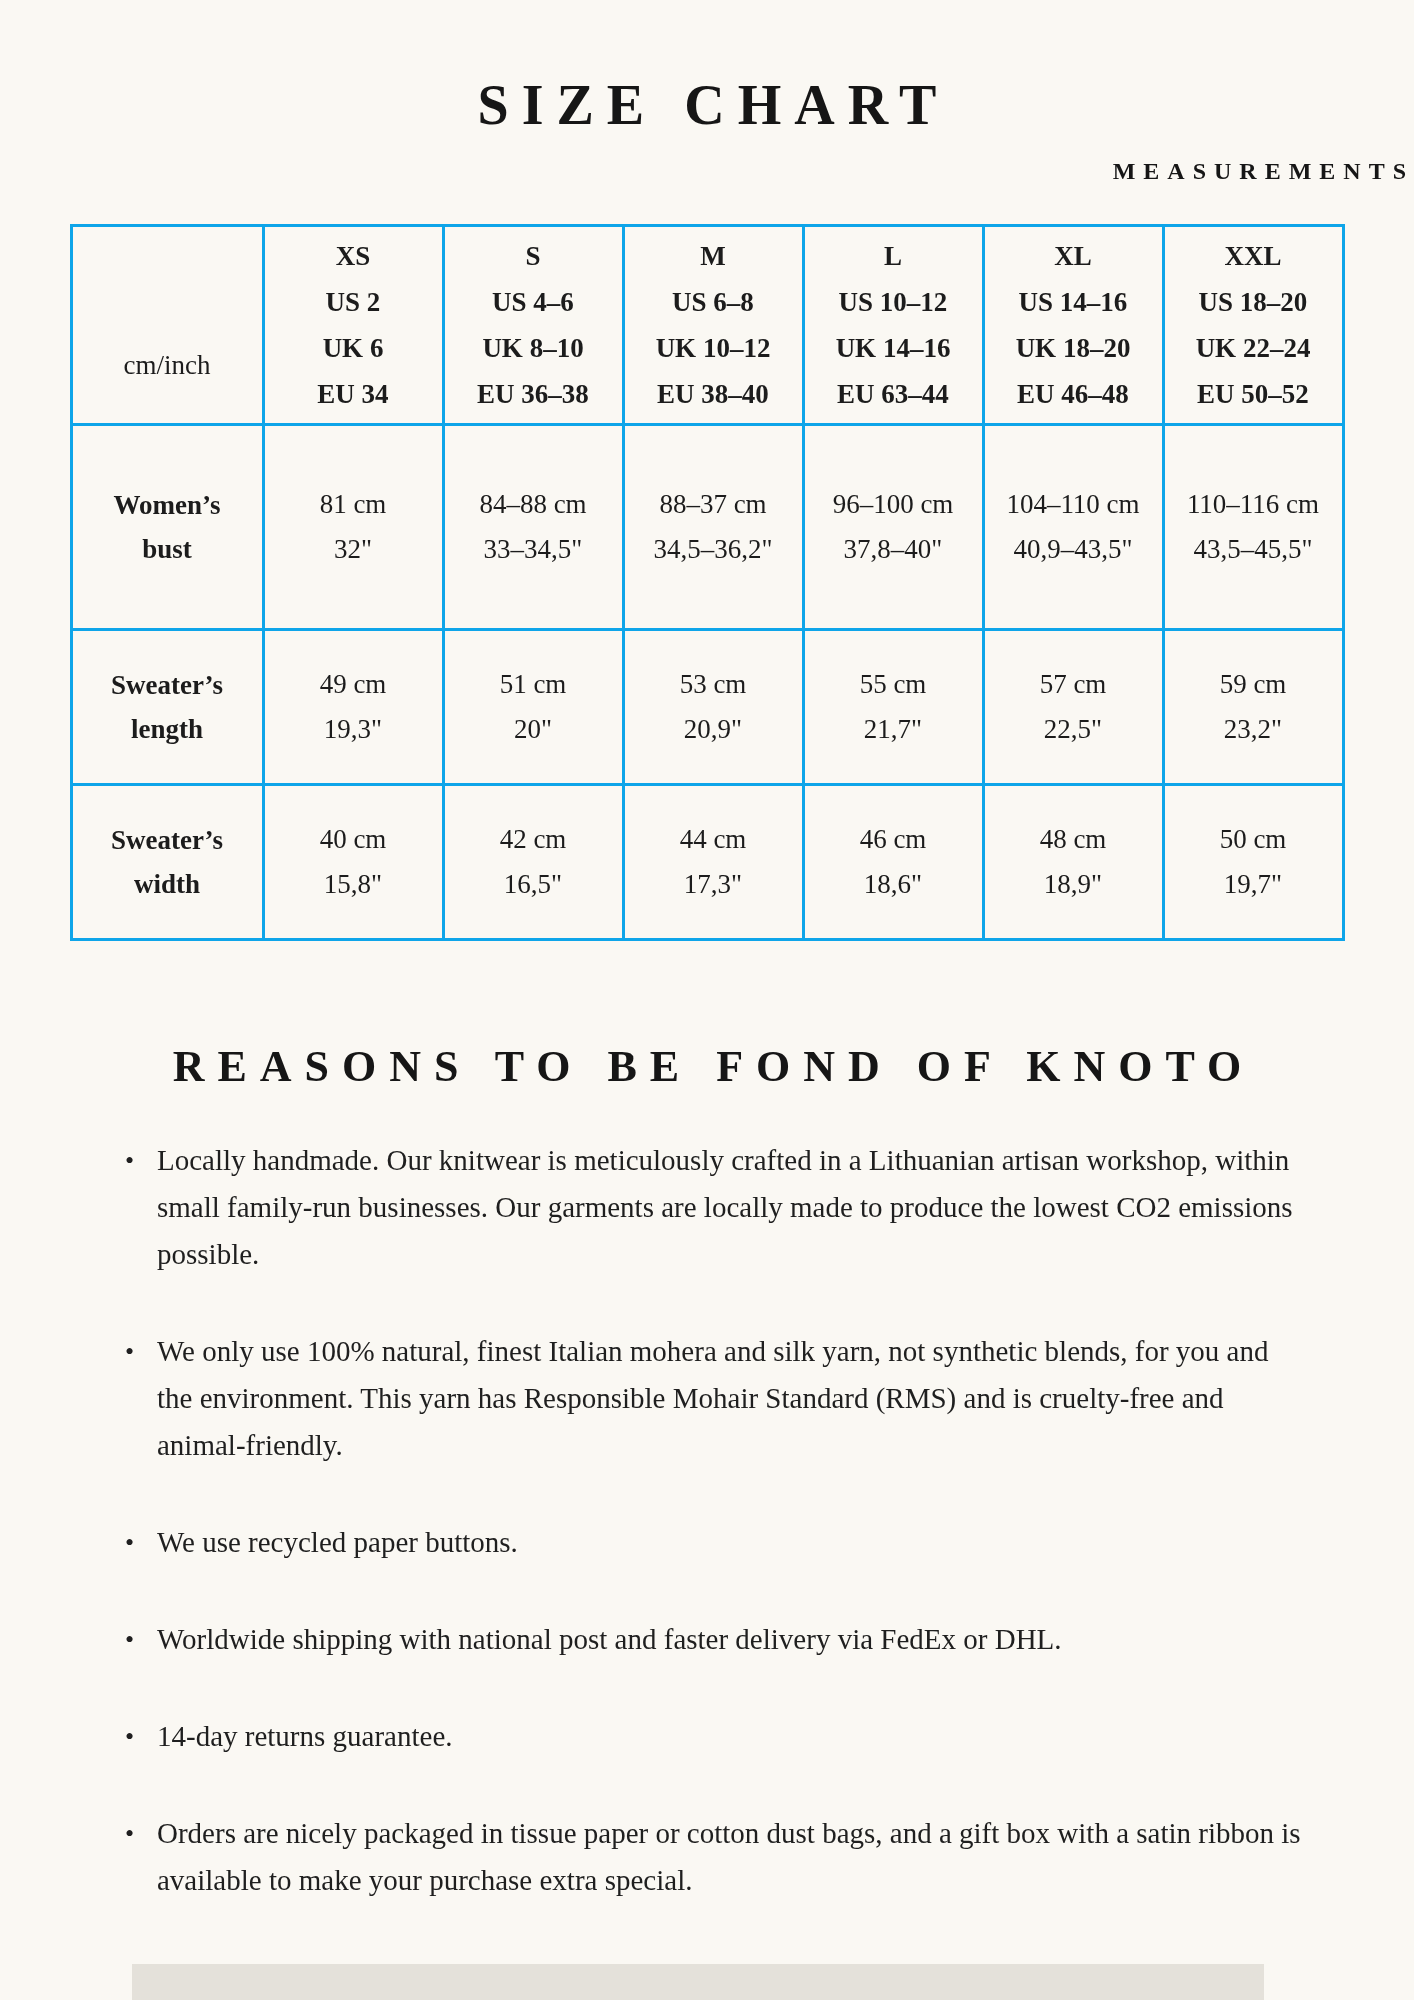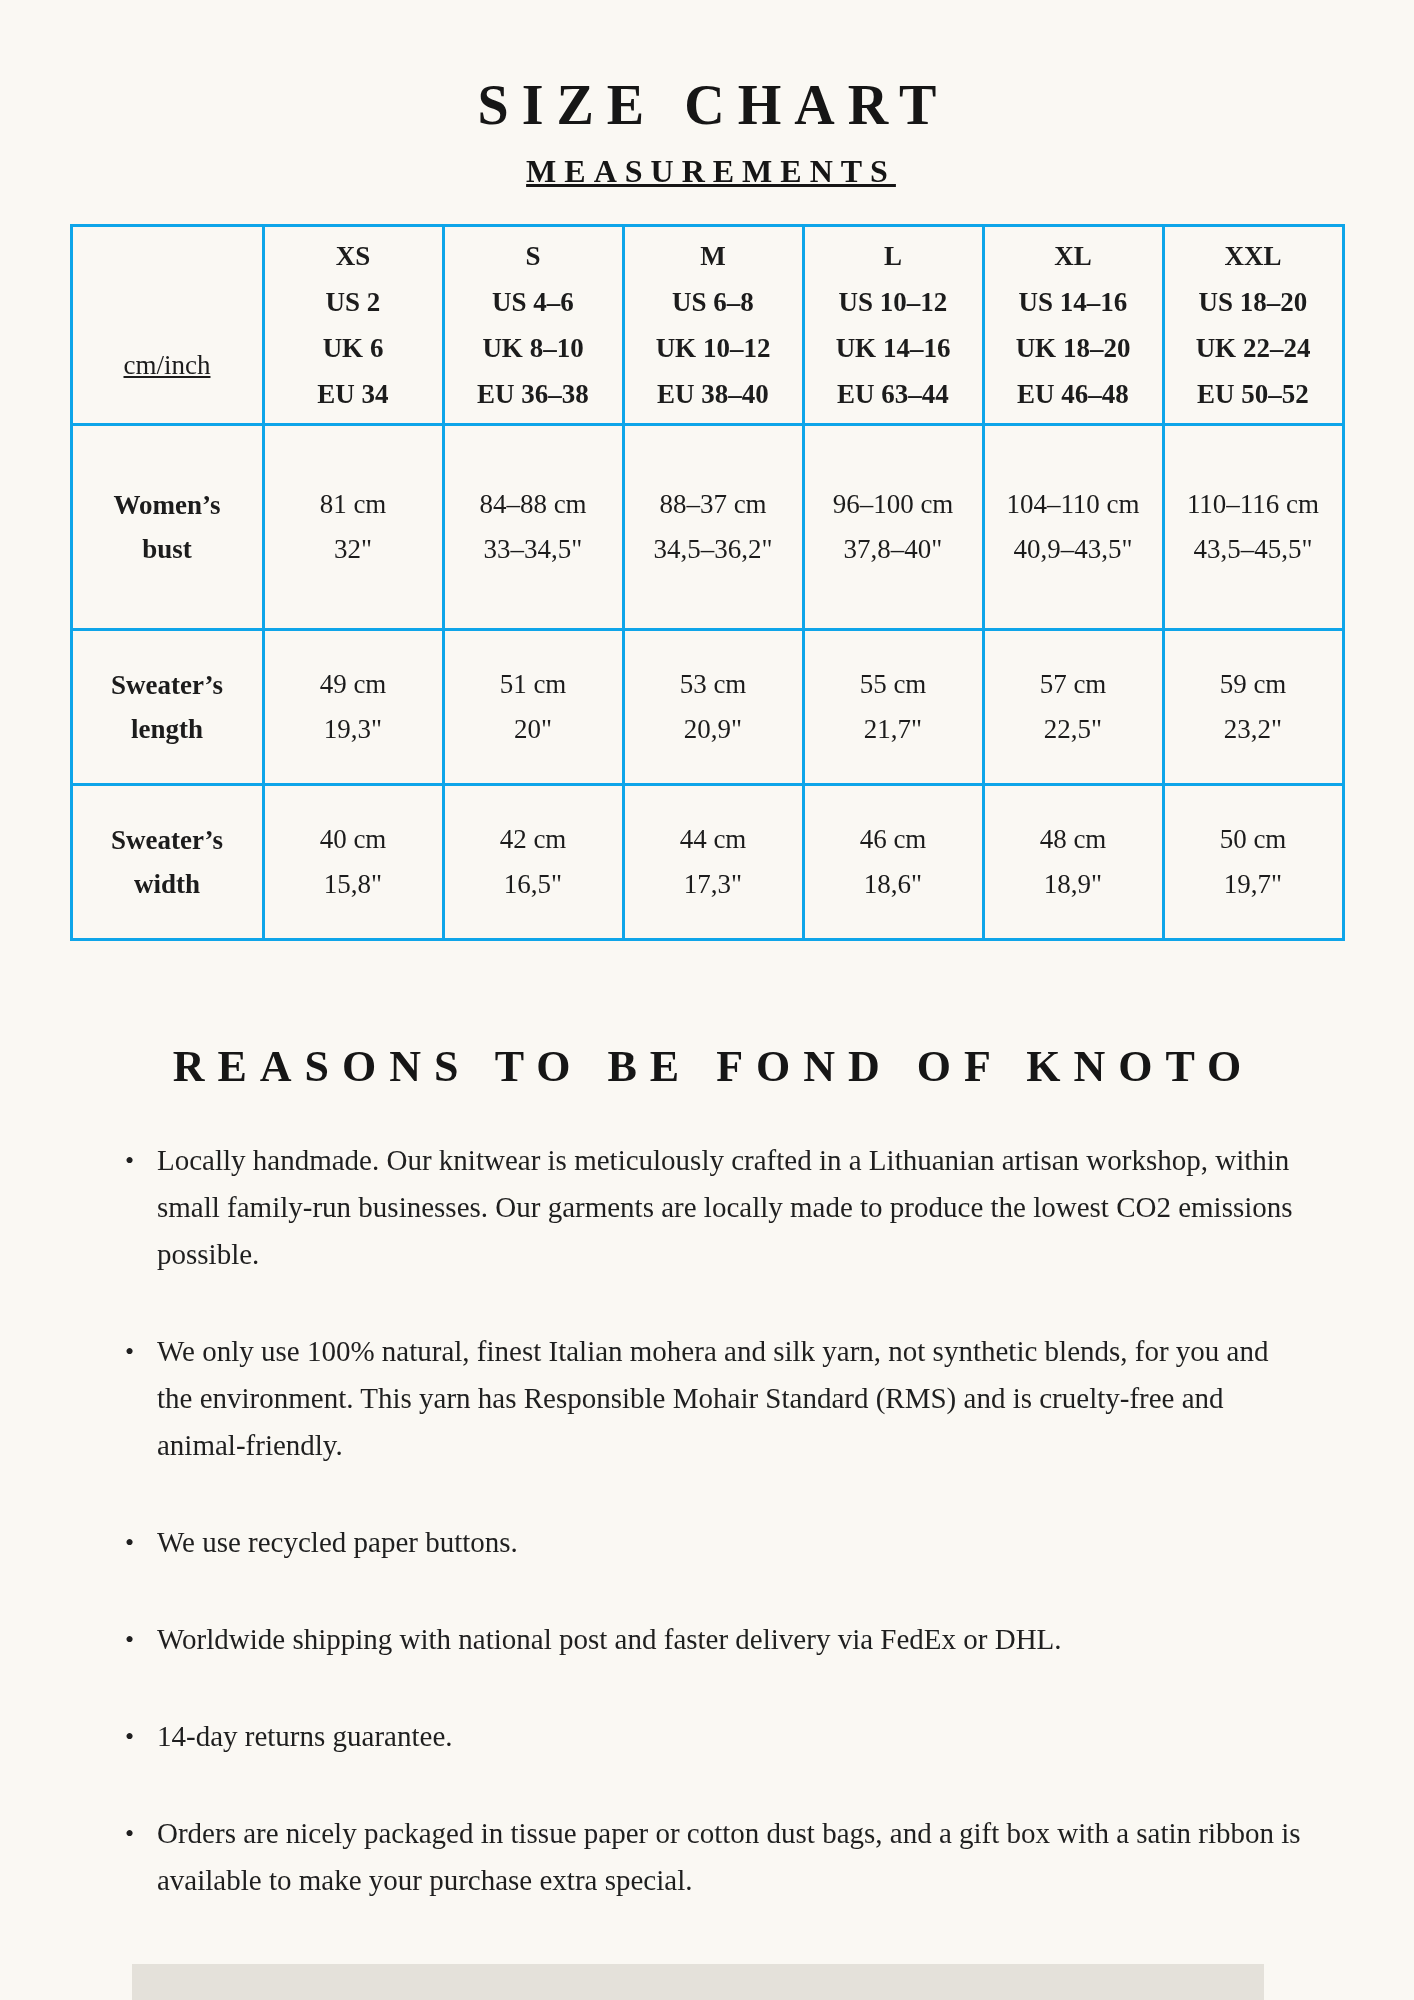--- a/index.html
+++ b/index.html
@@ -23,43 +23,42 @@
     text-align: center;
     font-size: 56px;
     line-height: 58px;
     font-weight: 600;
     letter-spacing: 13px;
     text-indent: 13px;
     color: #161616;
   }
   .page-subtitle {
     margin: 24px 0 0 0;
-    text-align: center;
-    font-size: 32px;
+    text-align: right;
+    font-size: 24px;
     line-height: 26px;
     font-weight: 700;
     letter-spacing: 8px;
     text-indent: 8px;
     color: #161616;
-    text-decoration: underline;
   }
   table.size-chart {
     border-collapse: collapse;
     table-layout: fixed;
     width: 1272px;
     margin: 40px auto 0 auto;
   }
   table.size-chart td {
     border: 3px solid #0ea5e9;
     text-align: center;
     vertical-align: middle;
     font-size: 27px;
     padding: 0;
   }
-  td.corner-cell span { display: inline-block; transform: translateY(40px); text-decoration: underline; }
+  td.corner-cell span { display: inline-block; transform: translateY(40px); }
   tr.header-row td { height: 196px; font-weight: 700; line-height: 46px; }
   tr.header-row td.corner-cell { font-weight: 400; }
   tr.data-row td { line-height: 45px; }
   tr.data-row td.row-label { font-weight: 700; line-height: 44px; padding: 8px 28px; }
   tr.row-bust td { height: 186px; }
   tr.row-length td, tr.row-width td { height: 136px; }
   .section-heading {
     margin: 102px 0 0 0;
     text-align: center;
     font-size: 44px;

